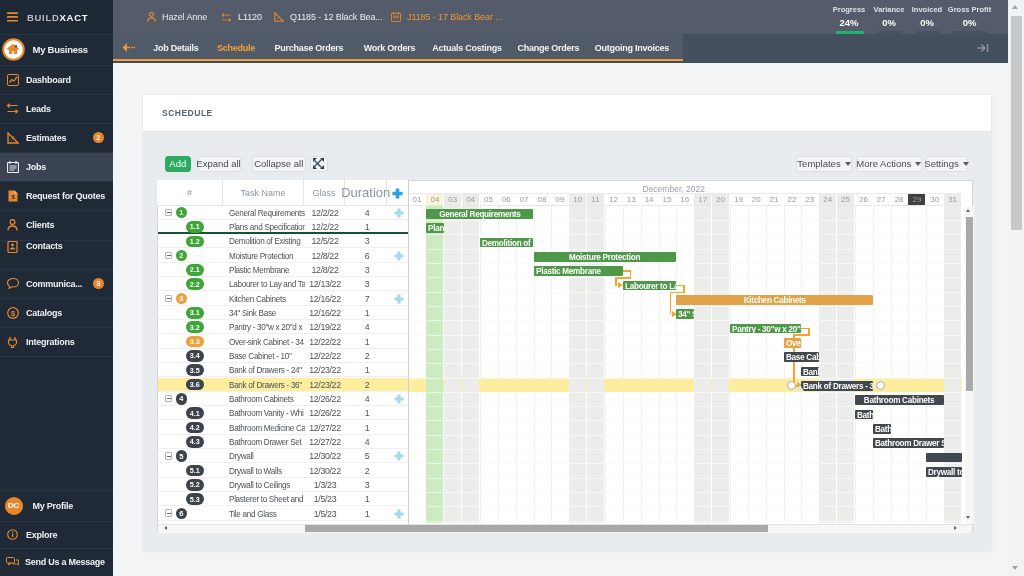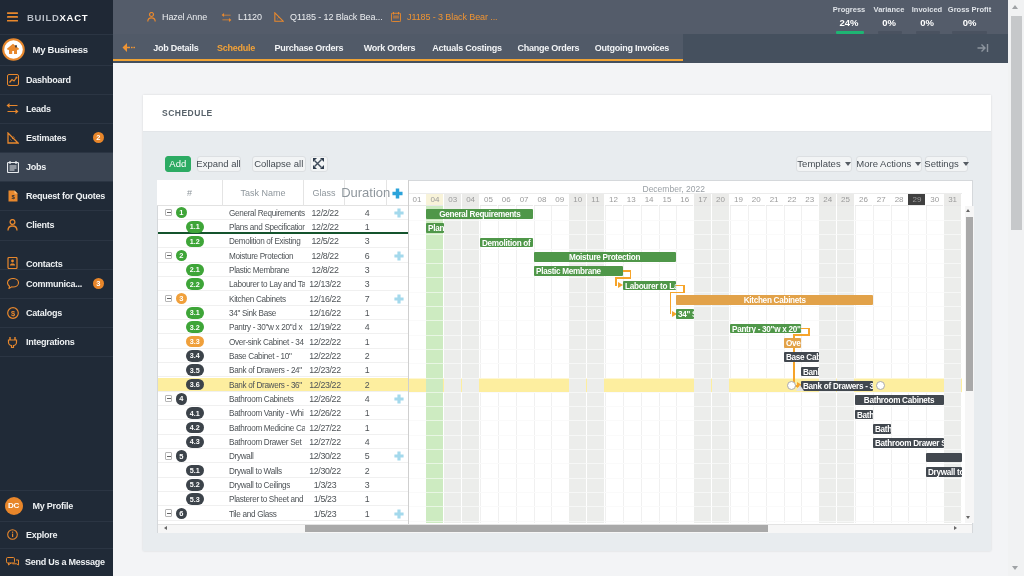--- a/index.html
+++ b/index.html
@@ -553,21 +553,21 @@
     <span style="margin-left:4px;">
       <span style="width:17px;display:flex;justify-content:center;">
         <svg width="11" height="12" viewBox="0 0 11 12">
           <circle cx="5.5" cy="3" r="2.4" fill="none" stroke="#e8882d" stroke-width="1.3"></circle>
           <path d="M1 11.5c0-3 2-4.5 4.5-4.5s4.5 1.5 4.5 4.5" fill="none" stroke="#e8882d" stroke-width="1.3"></path>
         </svg>
       </span>
     </span>
     <span style="margin-left:5px;">Clients</span>
   </div>
-<div class="abs" style="left:0;top:239.5px;width:113px;height:29.0px;border-top:1px solid #2b3543;display:flex;align-items:flex-end;color:#eef1f3;font-size:9px;letter-spacing:-0.25px;font-weight:bold;white-space:nowrap;overflow:hidden;">
+<div class="abs" style="left:0;top:239.5px;width:113px;height:29.0px;border-top:1px solid #2b3543;display:flex;align-items:flex-start;color:#eef1f3;font-size:9px;letter-spacing:-0.25px;font-weight:bold;white-space:nowrap;overflow:hidden;">
     <span style="margin-left:4px;">
       <span style="width:17px;display:flex;justify-content:center;">
         <svg width="11" height="12" viewBox="0 0 11 12">
           <rect x="1" y="0.5" width="9" height="11" rx="1" fill="none" stroke="#e8882d" stroke-width="1.2"></rect>
           <circle cx="5.5" cy="4" r="1.4" fill="#e8882d"></circle>
           <path d="M3 8.5c0-1.4 1.1-2 2.5-2s2.5 0.6 2.5 2" fill="#e8882d"></path>
         </svg>
       </span>
     </span>
     <span style="margin-left:5px;">Contacts</span>
@@ -655,21 +655,21 @@
       <path d="M3.5 7.5l1 1M5 6l1 1" stroke="#e8882d" stroke-width="0.8"></path>
     </svg>
     <span style="margin-left:6px;">Q1185 - 12 Black Bea...</span>
   </div>
 <div class="abs" style="left:391px;top:0;height:34px;display:flex;align-items:center;color:#ef9433;font-size:9px;letter-spacing:-0.1px;white-space:nowrap;">
     <svg width="10" height="10" viewBox="0 0 12 12">
       <rect x="0.5" y="1.5" width="11" height="10" rx="1" fill="none" stroke="#e8882d" stroke-width="1.2"></rect>
       <path d="M3 0v3M9 0v3" stroke="#e8882d" stroke-width="1.2"></path>
       <path d="M2.5 5h7M2.5 7h7" stroke="#e8882d" stroke-width="1"></path>
     </svg>
-    <span style="margin-left:6px;">J1185 - 3 Black Bear ...</span>
+    <span style="margin-left:6px;">J1185 - 17 Black Bear ...</span>
   </div>
 <div class="abs" style="left:809px;top:5px;width:80px;text-align:center;color:#dfe3e8;font-size:7.5px;font-weight:bold;">Progress</div>
 <div class="abs" style="left:809px;top:17px;width:80px;text-align:center;color:#ffffff;font-size:9.5px;font-weight:bold;">24%</div>
 <div class="abs" style="left:836px;top:30.5px;width:28px;height:3.5px;background:#1eb573;border-radius:1px;"></div>
 <div class="abs" style="left:849px;top:5px;width:80px;text-align:center;color:#dfe3e8;font-size:7.5px;font-weight:bold;">Variance</div>
 <div class="abs" style="left:849px;top:17px;width:80px;text-align:center;color:#ffffff;font-size:9.5px;font-weight:bold;">0%</div>
 <div class="abs" style="left:878px;top:30.5px;width:24px;height:3.5px;background:#4a5260;border-radius:1px;"></div>
 <div class="abs" style="left:887px;top:5px;width:80px;text-align:center;color:#dfe3e8;font-size:7.5px;font-weight:bold;">Invoiced</div>
 <div class="abs" style="left:887px;top:17px;width:80px;text-align:center;color:#ffffff;font-size:9.5px;font-weight:bold;">0%</div>
 <div class="abs" style="left:916px;top:30.5px;width:23.5px;height:3.5px;background:#4a5260;border-radius:1px;"></div>

